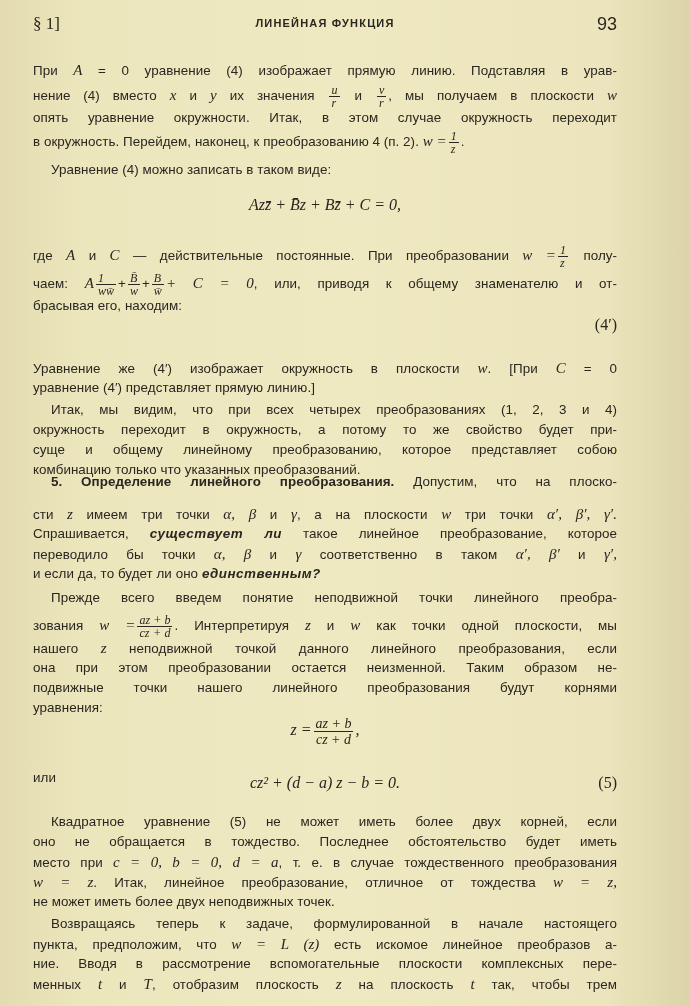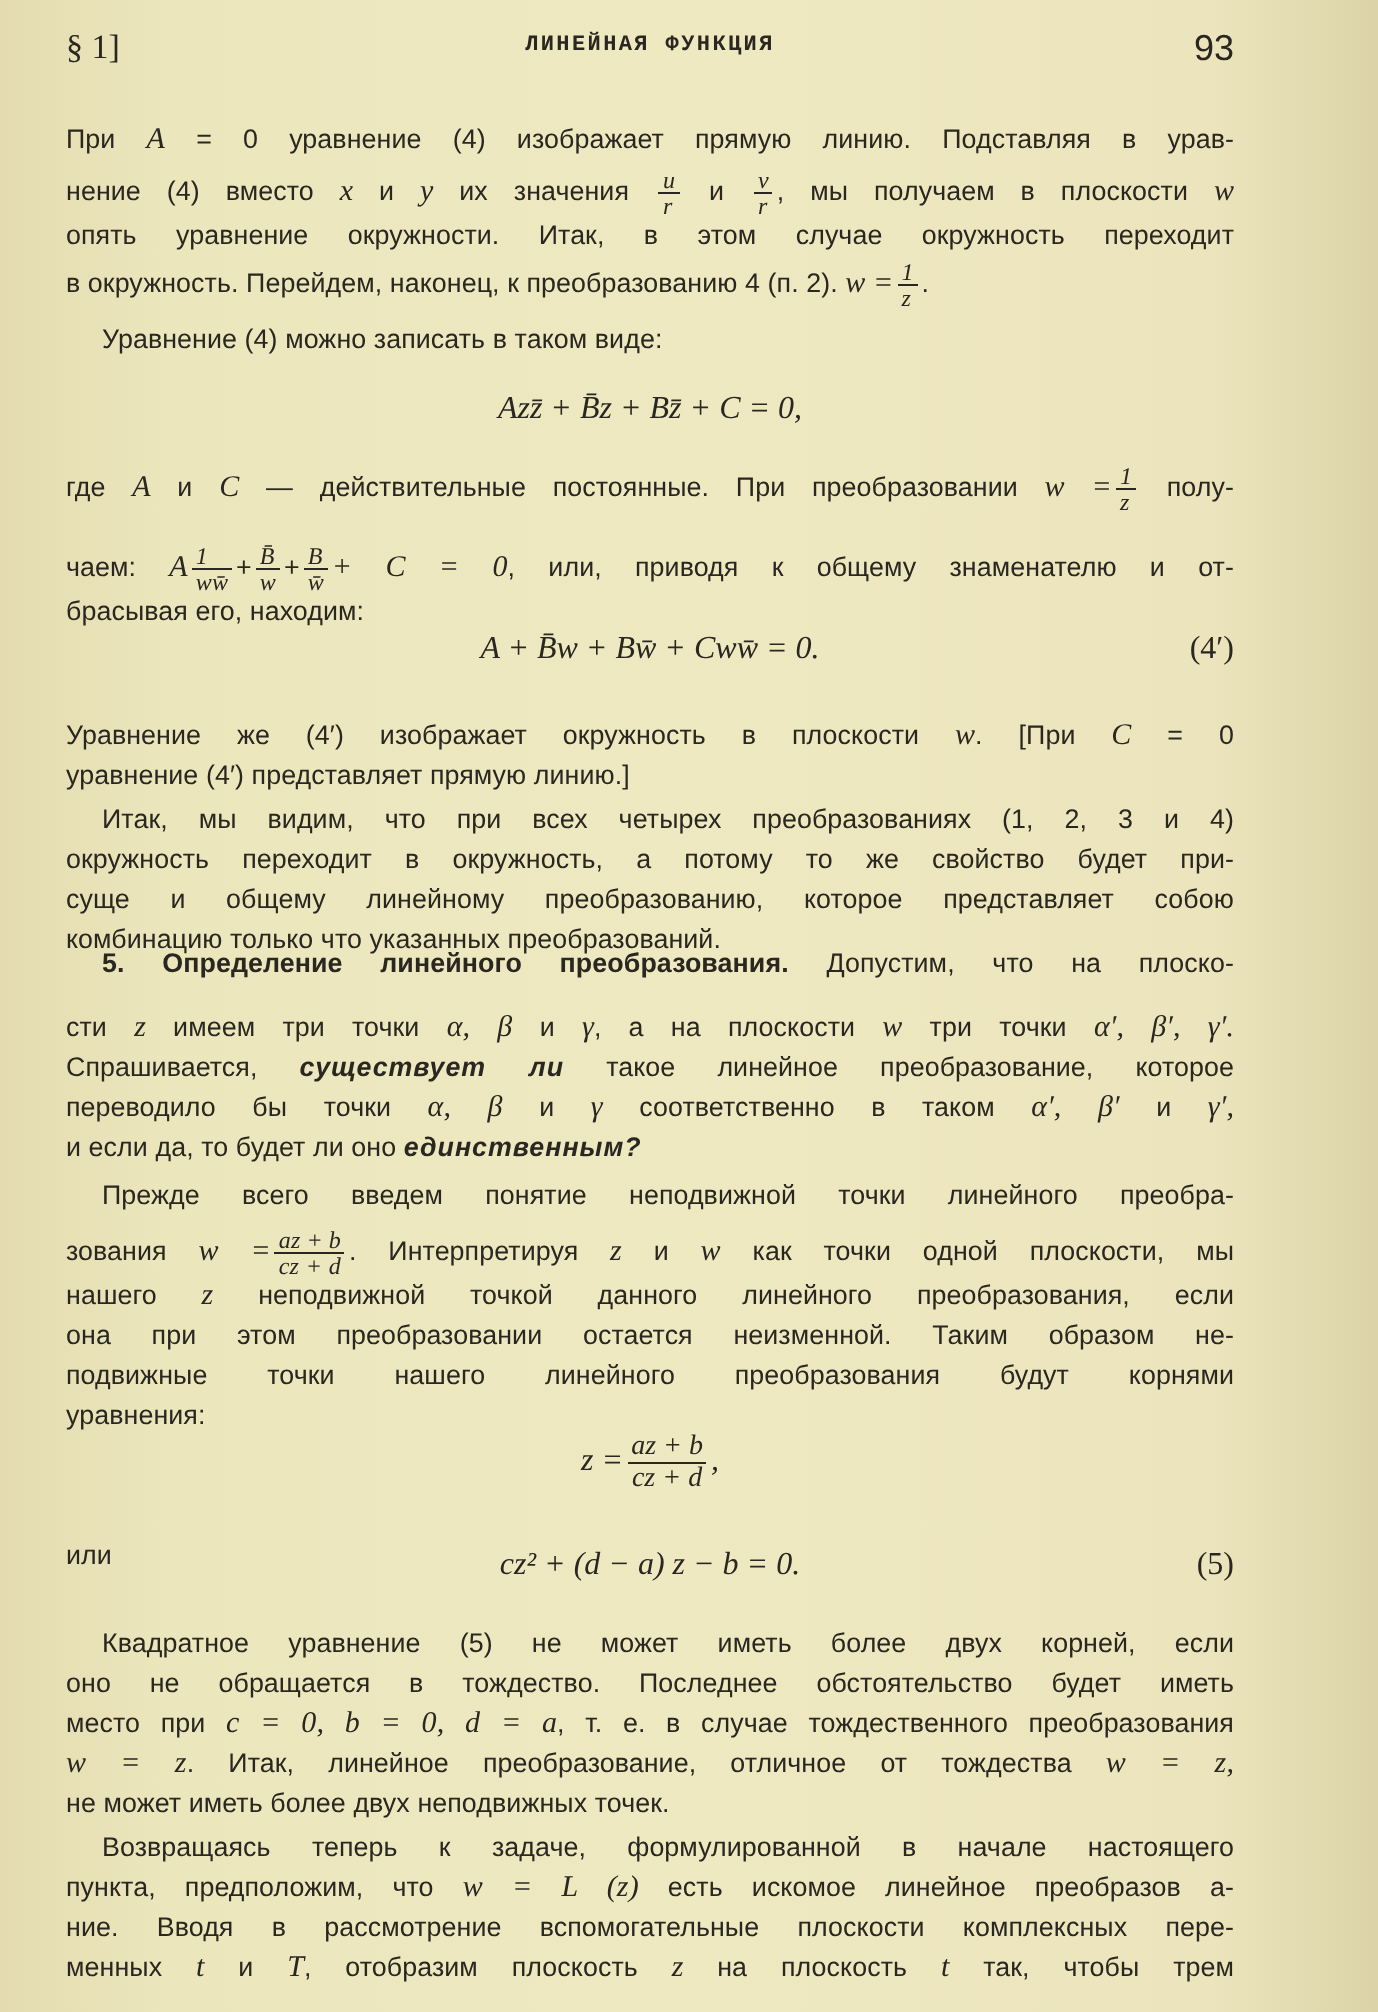--- a/index.html
+++ b/index.html
@@ -37,21 +37,21 @@
     }
     .header .title {
       position: absolute;
       left: 0;
       right: 0;
       text-align: center;
       top: 3px;
       font-size: 11px;
       letter-spacing: 1.2px;
       font-weight: bold;
-      font-family: Liberation Mono, monospace;
+      font-family: Liberation Sans, sans-serif;
     }
     .header .pagenum {
       position: absolute;
       right: 0;
       top: 0;
       font-size: 18px;
       font-family: "Liberation Sans", sans-serif;
       margin-left: 32px;
     }
     .line {
@@ -145,29 +145,28 @@
     <span>нение (4) вместо </span><span class="it">x</span><span> и </span><span class="it">y</span><span> их значения </span><span class="frac"><span class="num">u</span><span class="den">r</span></span><span> и </span><span class="frac"><span class="num">v</span><span class="den">r</span></span><span>, мы получаем в плоскости </span><span class="it">w</span>
   </div>
   <div class="line" style="top:108px">опять уравнение окружности. Итак, в этом случае окружность переходит</div>
   <div class="line last" style="top:130px">
     <span>в окружность. Перейдем, наконец, к преобразованию 4 (п. 2). </span><span class="it">w =</span><span class="frac"><span class="num">1</span><span class="den">z</span></span><span>.</span>
   </div>
 
   <div class="line indent last" style="top:160px">Уравнение (4) можно записать в таком виде:</div>
   <div class="eq" style="top:196px">Azz̄ + B̄z + Bz̄ + C = 0,</div>
 
-  <div class="line" style="top:232px">
+  <div class="line" style="top:244px">
     <span>где </span><span class="it">A</span><span> и </span><span class="it">C</span><span> — действительные постоянные. При преобразовании </span><span class="it">w =</span><span class="frac"><span class="num">1</span><span class="den">z</span></span><span> полу-</span>
   </div>
   <div class="line" style="top:272px">
     <span>чаем: </span><span class="it">A</span><span class="frac"><span class="num">1</span><span class="den">ww̄</span></span><span>+</span><span class="frac"><span class="num">B̄</span><span class="den">w</span></span><span>+</span><span class="frac"><span class="num">B</span><span class="den">w̄</span></span><span class="it">+ C = 0</span><span>, или, приводя к общему знаменателю и от-</span>
   </div>
   <div class="line last" style="top:296px">брасывая его, находим:</div>
   <div class="eq" style="top:316px">
-    <span>A + B̄w + Bw̄ + Cww̄ = 0.</span>
     <span class="eqnum">(4′)</span>
   </div>
 
   <div class="line" style="top:358px">
     <span>Уравнение же (4′) изображает окружность в плоскости </span><span class="it">w</span><span>. [При </span><span class="it">C</span><span> = 0</span>
   </div>
   <div class="line last" style="top:378px">уравнение (4′) представляет прямую линию.]</div>
 
   <div class="line indent" style="top:400px">Итак, мы видим, что при всех четырех преобразованиях (1, 2, 3 и 4)</div>
   <div class="line" style="top:420px">окружность переходит в окружность, а потому то же свойство будет при-</div>

